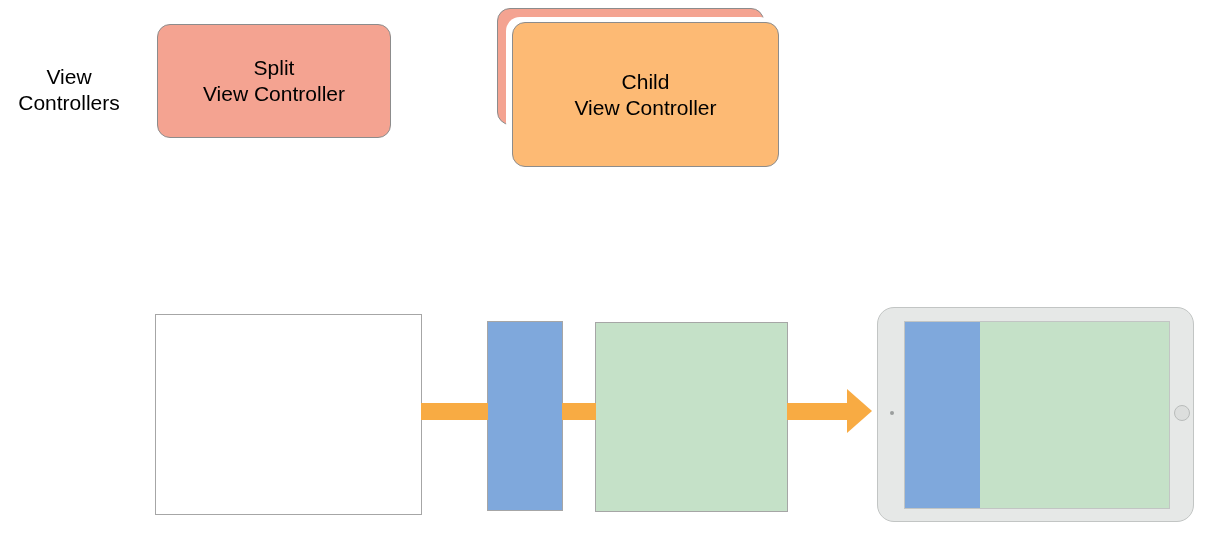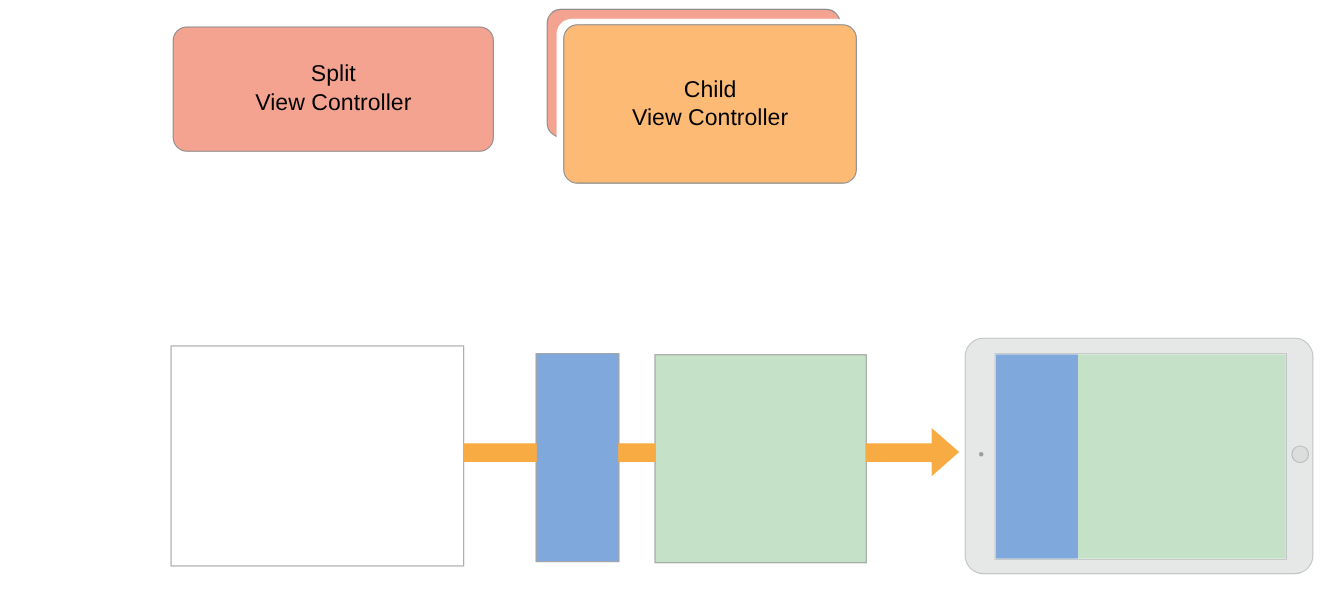--- a/index.html
+++ b/index.html
@@ -59,21 +59,21 @@
     color: #000000;
     font-size: 21px;
     line-height: 26px;
     white-space: pre;
     user-select: none;
   }
 
   #split-vc {
     left: 157px;
     top: 24px;
-    width: 292px;
+    width: 234px;
     height: 114px;
     padding-left: 40px;
   }
 
   
   #child-vc-stack {
     position: absolute;
     left: 497px;
     top: 8px;
     width: 282px;
@@ -215,20 +215,22 @@
     background: #dcdedd;
     border: 1px solid #b9bcbb;
     box-sizing: border-box;
   }
 </style>
 </head>
 <body>
 
 <div id="canvas">
 
+  <div class="row-label" id="label-view-controllers">View
+Controllers</div>
 
 
   <div class="vc-card" id="split-vc">
     <div class="vc-card-label">Split
 View Controller</div>
   </div>
 
   <div id="child-vc-stack">
     <div id="child-vc-back"></div>
     <div id="child-vc-gap"></div>

